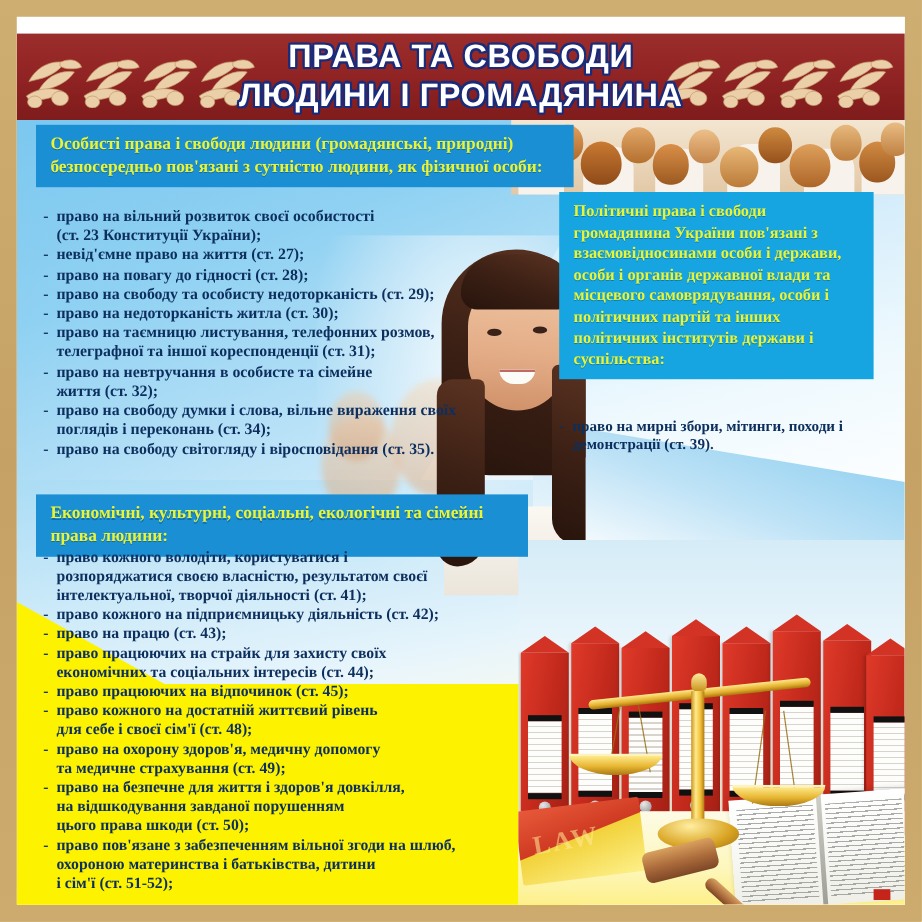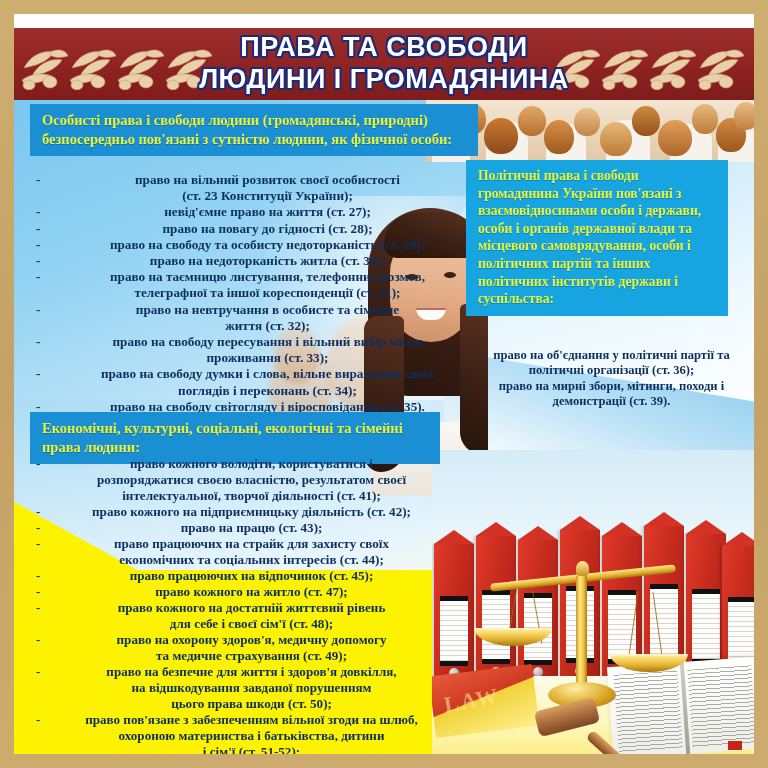--- a/index.html
+++ b/index.html
@@ -326,21 +326,21 @@
   .block-list {
     position: absolute;
     z-index: 6;
     color: #0d2f5e;
     font-family: "Liberation Serif", serif;
     font-weight: bold;
     font-size: 13.2px;
     line-height: 16.2px;
     box-sizing: border-box;
   }
-  .block-list ul { margin: 0; padding: 0; list-style: none; text-align: center; }
+  .block-list ul { margin: 0; padding: 0; list-style: none; }
   .block-list li {
     position: relative;
     padding-left: 11px;
     margin-bottom: 0px;
     white-space: pre-line;
   }
   .block-list li::before {
     content: "-";
     position: absolute; left: 0; top: 0;
   }
@@ -587,52 +587,47 @@
             <li>право на вільний розвиток своєї особистості
 (ст. 23 Конституції України);</li>
             <li>невід'ємне право на життя (ст. 27);</li>
             <li>право на повагу до гідності (ст. 28);</li>
             <li>право на свободу та особисту недоторканість (ст. 29);</li>
             <li>право на недоторканість житла (ст. 30);</li>
             <li>право на таємницю листування, телефонних розмов,
 телеграфної та іншої  кореспонденції (ст. 31);</li>
             <li>право на невтручання в особисте та сімейне
 життя (ст. 32);</li>
-            <li>право на свободу пересування і вільний вибір місця
-проживання (ст. 33);</li>
             <li>право на свободу думки і слова, вільне вираження своїх
 поглядів і переконань (ст. 34);</li>
             <li>право на свободу світогляду і віросповідання (ст. 35).</li>
           </ul>
       </div>
 
       <div class="block-head" id="head-political">Політичні права і свободи громадянина України пов'язані з взаємовідносинами особи і держави, особи і органів державної влади та місцевого самоврядування, особи і політичних партій та інших політичних інститутів держави і суспільства:</div>
 
       <div class="block-list" id="list-political">
         <ul>
-            <li>право на об'єднання у політичні партії та
-політичні організації (ст. 36);</li>
             <li>право на мирні збори, мітинги, походи і
 демонстрації (ст. 39).</li>
           </ul>
       </div>
 
       <div class="block-head" id="head-economic">Економічні, культурні, соціальні, екологічні та сімейні права людини:</div>
 
       <div class="block-list" id="list-economic">
         <ul>
             <li>право кожного володіти, користуватися і
 розпоряджатися своєю власністю, результатом  своєї
 інтелектуальної, творчої діяльності (ст. 41);</li>
             <li>право кожного на підприємницьку діяльність (ст. 42);</li>
             <li>право на працю (ст. 43);</li>
             <li>право працюючих на страйк для захисту своїх
 економічних та соціальних інтересів (ст. 44);</li>
             <li>право працюючих на відпочинок (ст. 45);</li>
-            <li>право кожного на житло (ст. 47);</li>
             <li>право кожного на достатній життєвий рівень
 для себе і своєї сім'ї (ст. 48);</li>
             <li>право на охорону здоров'я, медичну допомогу
 та медичне страхування (ст. 49);</li>
             <li>право на безпечне для життя і здоров'я довкілля,
 на відшкодування завданої порушенням
 цього права шкоди (ст. 50);</li>
             <li>право пов'язане з забезпеченням вільної згоди на шлюб,
 охороною материнства і  батьківства, дитини
 і сім'ї (ст. 51-52);</li>

